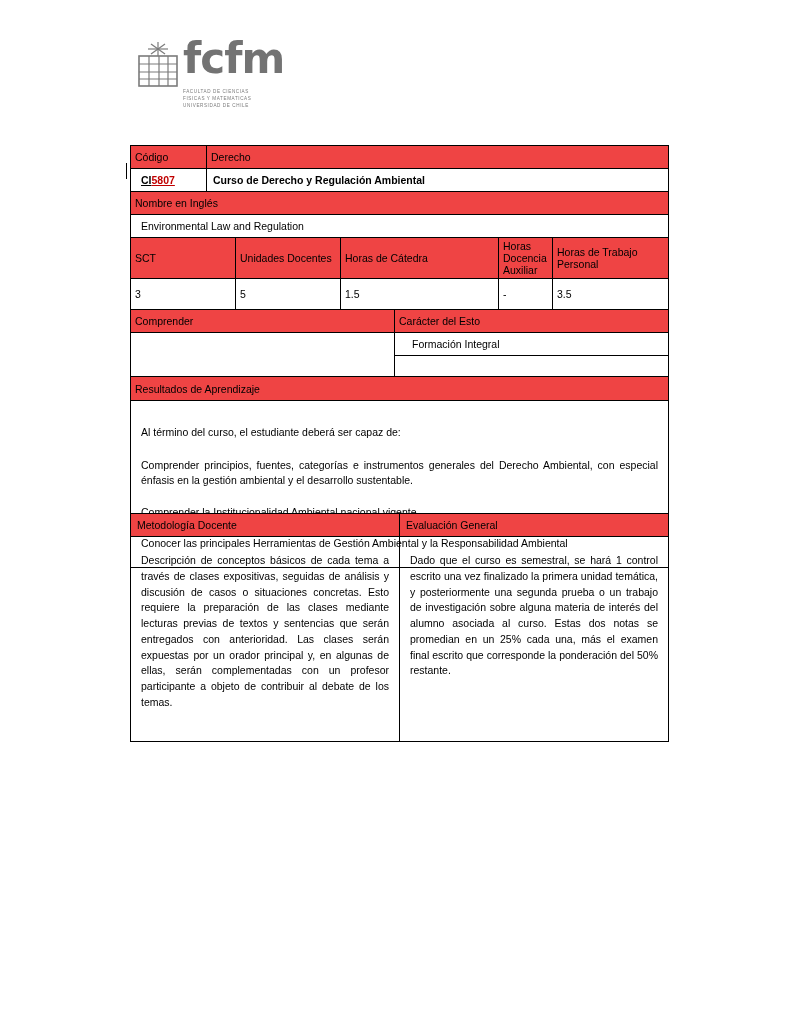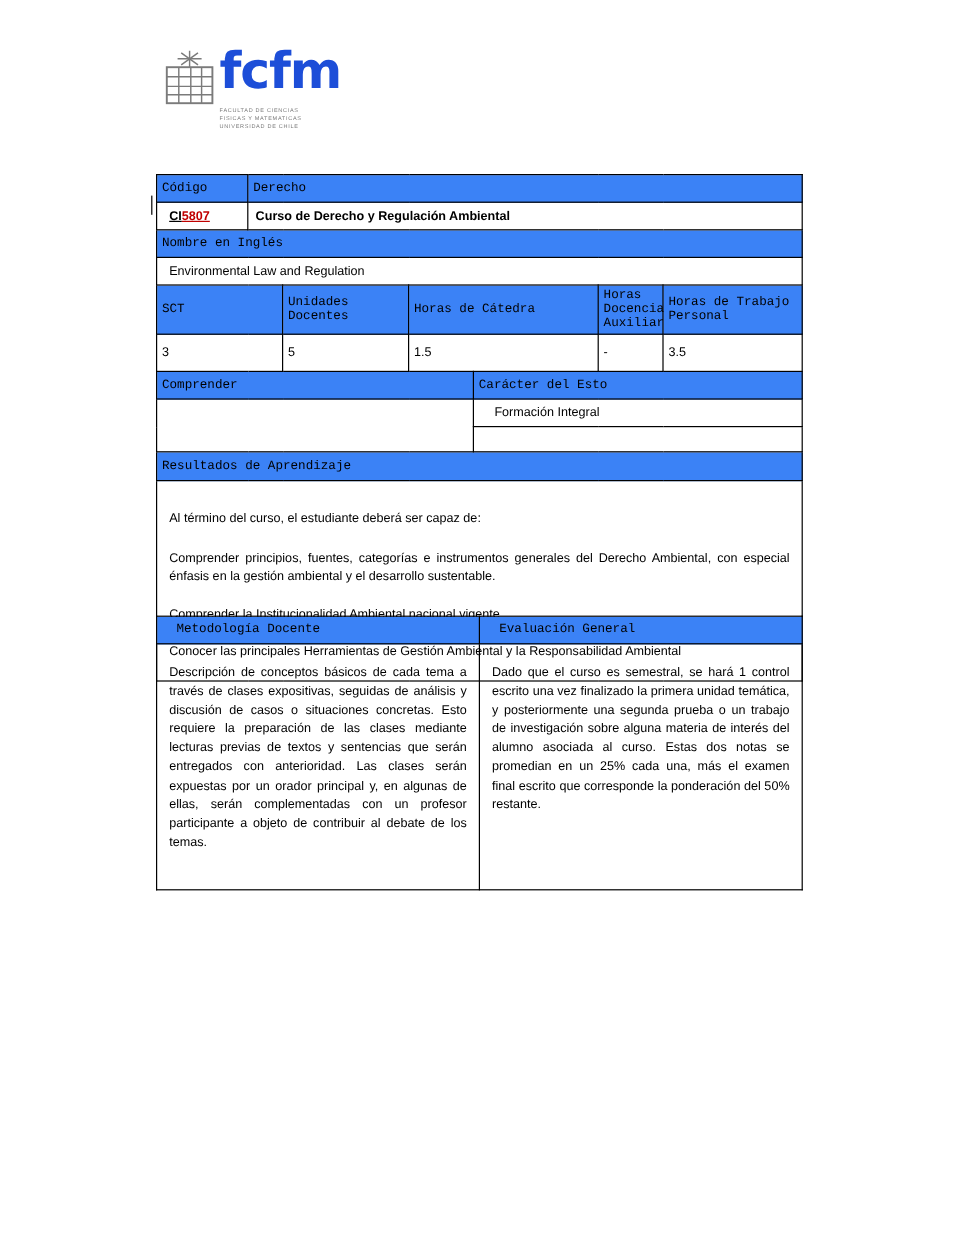--- a/index.html
+++ b/index.html
@@ -36,21 +36,21 @@
     width: 42px;
     height: 46px;
   }
   .logo-word {
     position: absolute;
     left: 46px;
     top: 0px;
     font-family: "DejaVu Sans", sans-serif;
     font-size: 42px;
     font-weight: bold;
-    color: #1d4ed8;
+    color: #737373;
     letter-spacing: -1px;
     line-height: 1;
   }
   .logo-sub {
     position: absolute;
     left: 46px;
     top: 50px;
     font-family: "Liberation Sans", sans-serif;
     font-size: 4.6px;
     color: #7b7b7b;
@@ -77,22 +77,21 @@
     table-layout: fixed;
   }
   td, th {
     border: 1px solid #000000;
     font-size: 10.5px;
     font-weight: normal;
     vertical-align: middle;
     padding: 2px 4px;
   }
   .grey {
-    background: #3b82f6;
-    font-family: Liberation Mono, monospace;
+    background: #ef4444;
   }
   .c { }
   .l { text-align: left; }
 
   #main-table {
     position: absolute;
     left: 130px;
     top: 145px;
     width: 538px;
   }
@@ -128,21 +127,21 @@
   .learn-body p.first { margin-bottom: 18px; }
 
   #bottom-table {
     position: absolute;
     left: 130px;
     top: 513px;
     width: 538px;
   }
   #bottom-table td.head {
     height: 18px;
-    padding-left: 16px;
+    padding-left: 6px;
   }
   #bottom-table td.body {
     height: 178px;
     vertical-align: top;
     padding: 16px 10px 10px 10px;
     font-size: 10.5px;
     line-height: 1.5;
     text-align: justify;
   }
 

